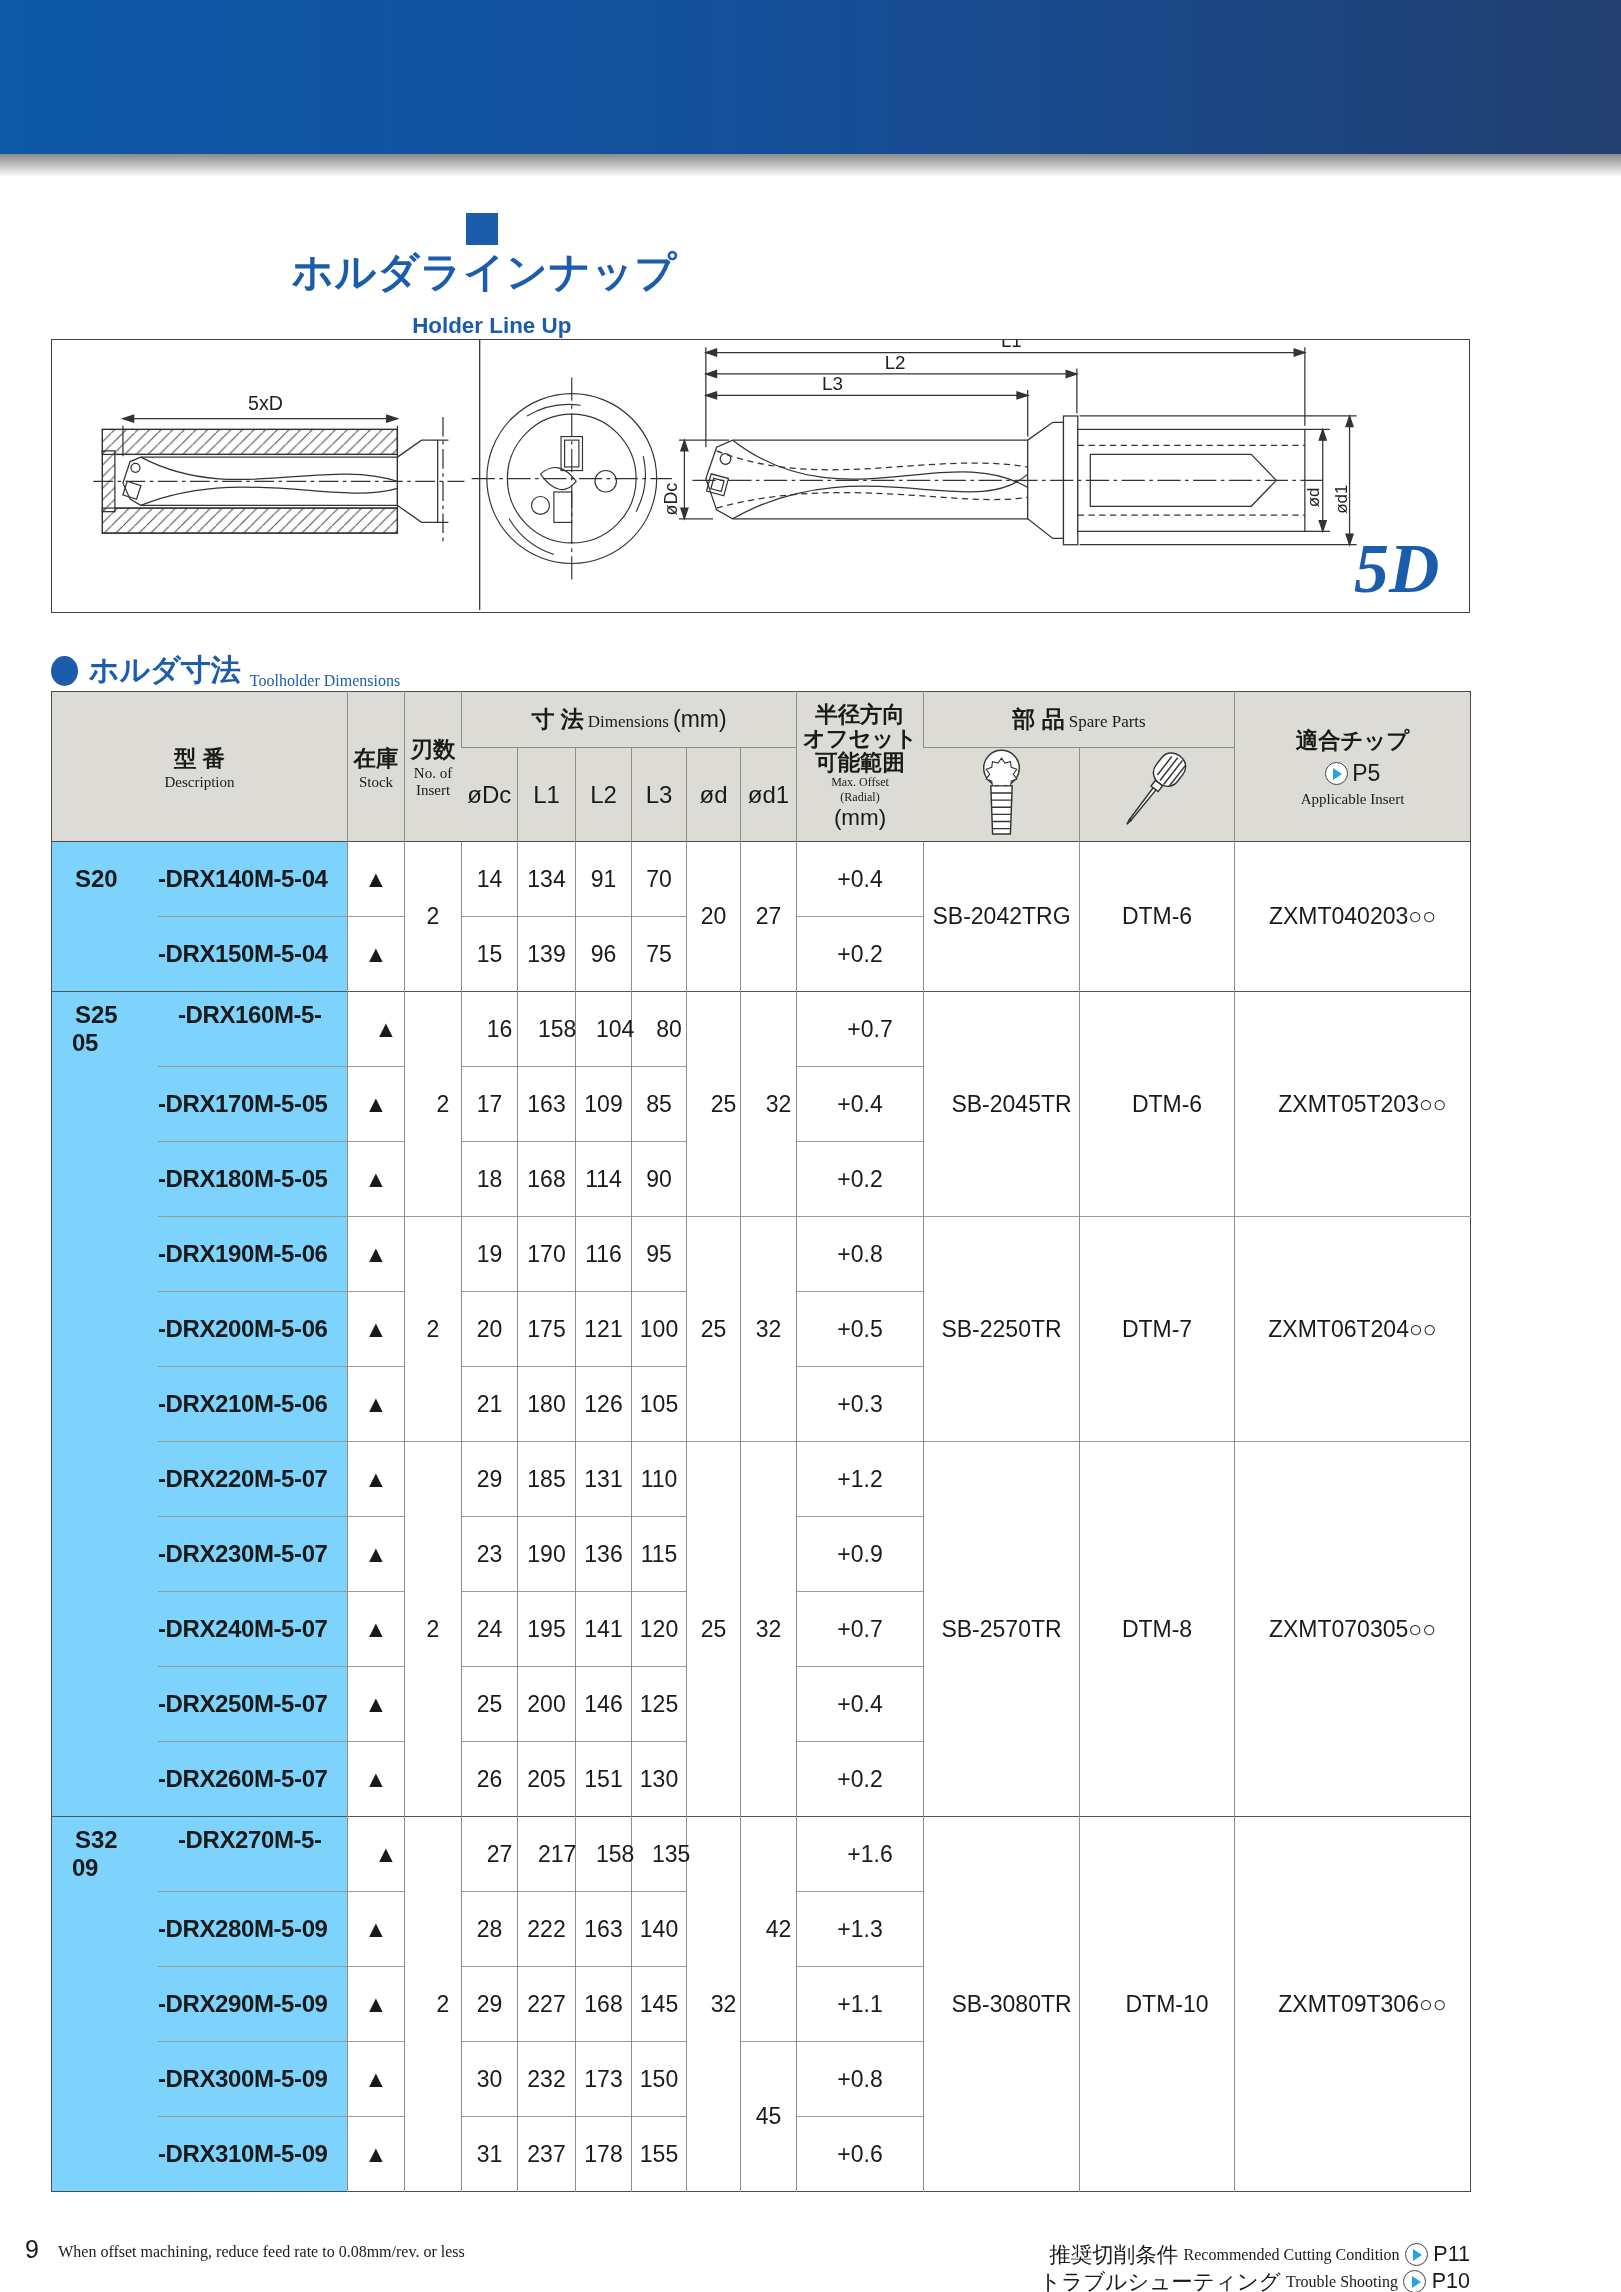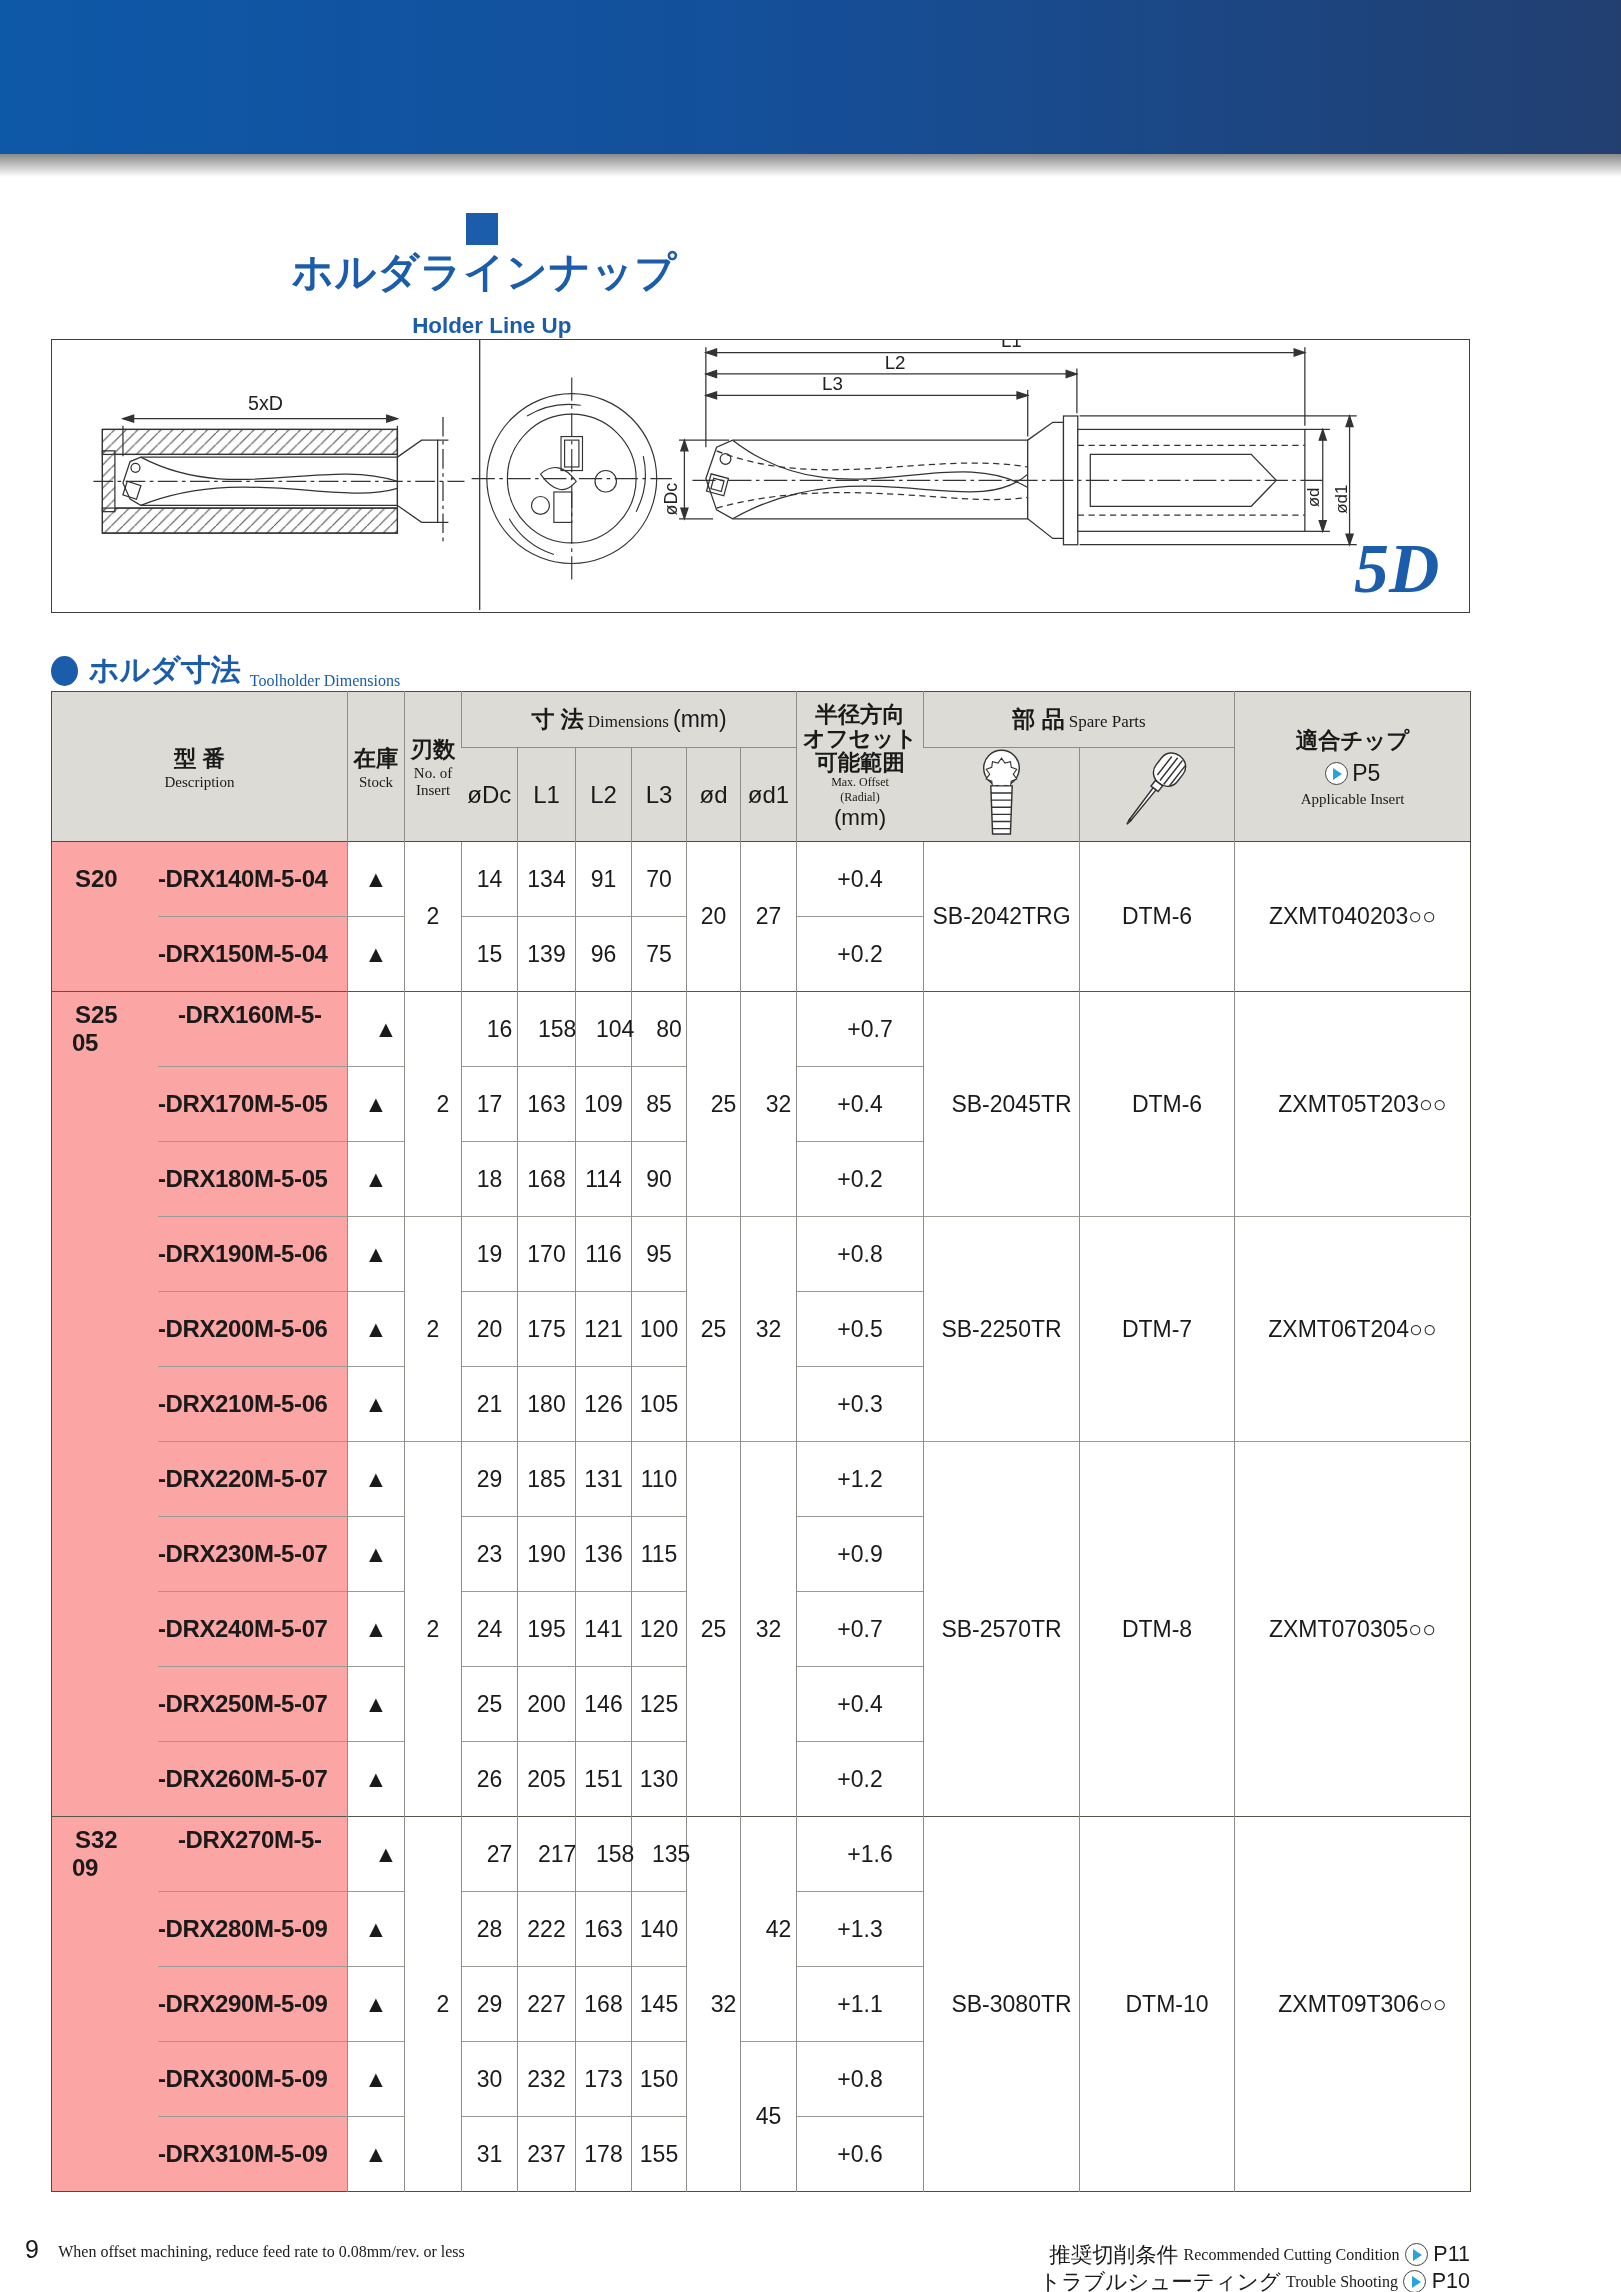--- a/index.html
+++ b/index.html
@@ -38,21 +38,21 @@
               border:1.8px solid #4c4c45; }
   .dim th { background:#dcdbd5; vertical-align:middle; text-align:center; font-weight:normal; }
   .dim th, .dim td { border-left:0.9px solid #8e8e88; }
   .dim th:first-child, .dim td:first-child { border-left:none; }
   .dim thead tr.h2 th { border-top:0.9px solid #8e8e88; }
   .dim thead tr.h3 th { border-top:0.9px solid #8e8e88; }
   .dim tbody td { border-top:0.9px solid #9a9a94; background:#fff; text-align:center;
                   font-size:23px; height:75px; vertical-align:middle; }
   .dim tbody tr:first-child td { border-top:1.8px solid #4c4c45; }
   .dim tbody tr.sec td { border-top:1.8px solid #55554d;padding-left:20px; }
-  .dim tbody td.desc { background:#fca5a5; text-align:left; border-top:none; position:relative; }
+  .dim tbody td.desc { background:#7dd3fc; text-align:left; border-top:none; position:relative; }
   .dim tbody tr.sec td.desc { border-top:1.8px solid #55554d; }
   .dim tbody tr:first-child td.desc { border-top:1.8px solid #4c4c45; }
   .dim tbody tr:not(.sec):not(:first-child) td.desc::before {
       content:""; position:absolute; top:-0.9px; left:106px; right:0; height:0.9px; background:#9a9a94; }
   .shank { position:absolute; left:23px; font-weight:bold; font-size:24px; }
   .model { margin-left:106px; font-weight:bold; font-size:24px; letter-spacing:-0.4px; }
   td.stock { font-size:19.7px; }
   td.offset, td.part { font-size:22.4px; }
 
   .th-jp { font-size:22.4px; font-weight:bold; display:block; }

